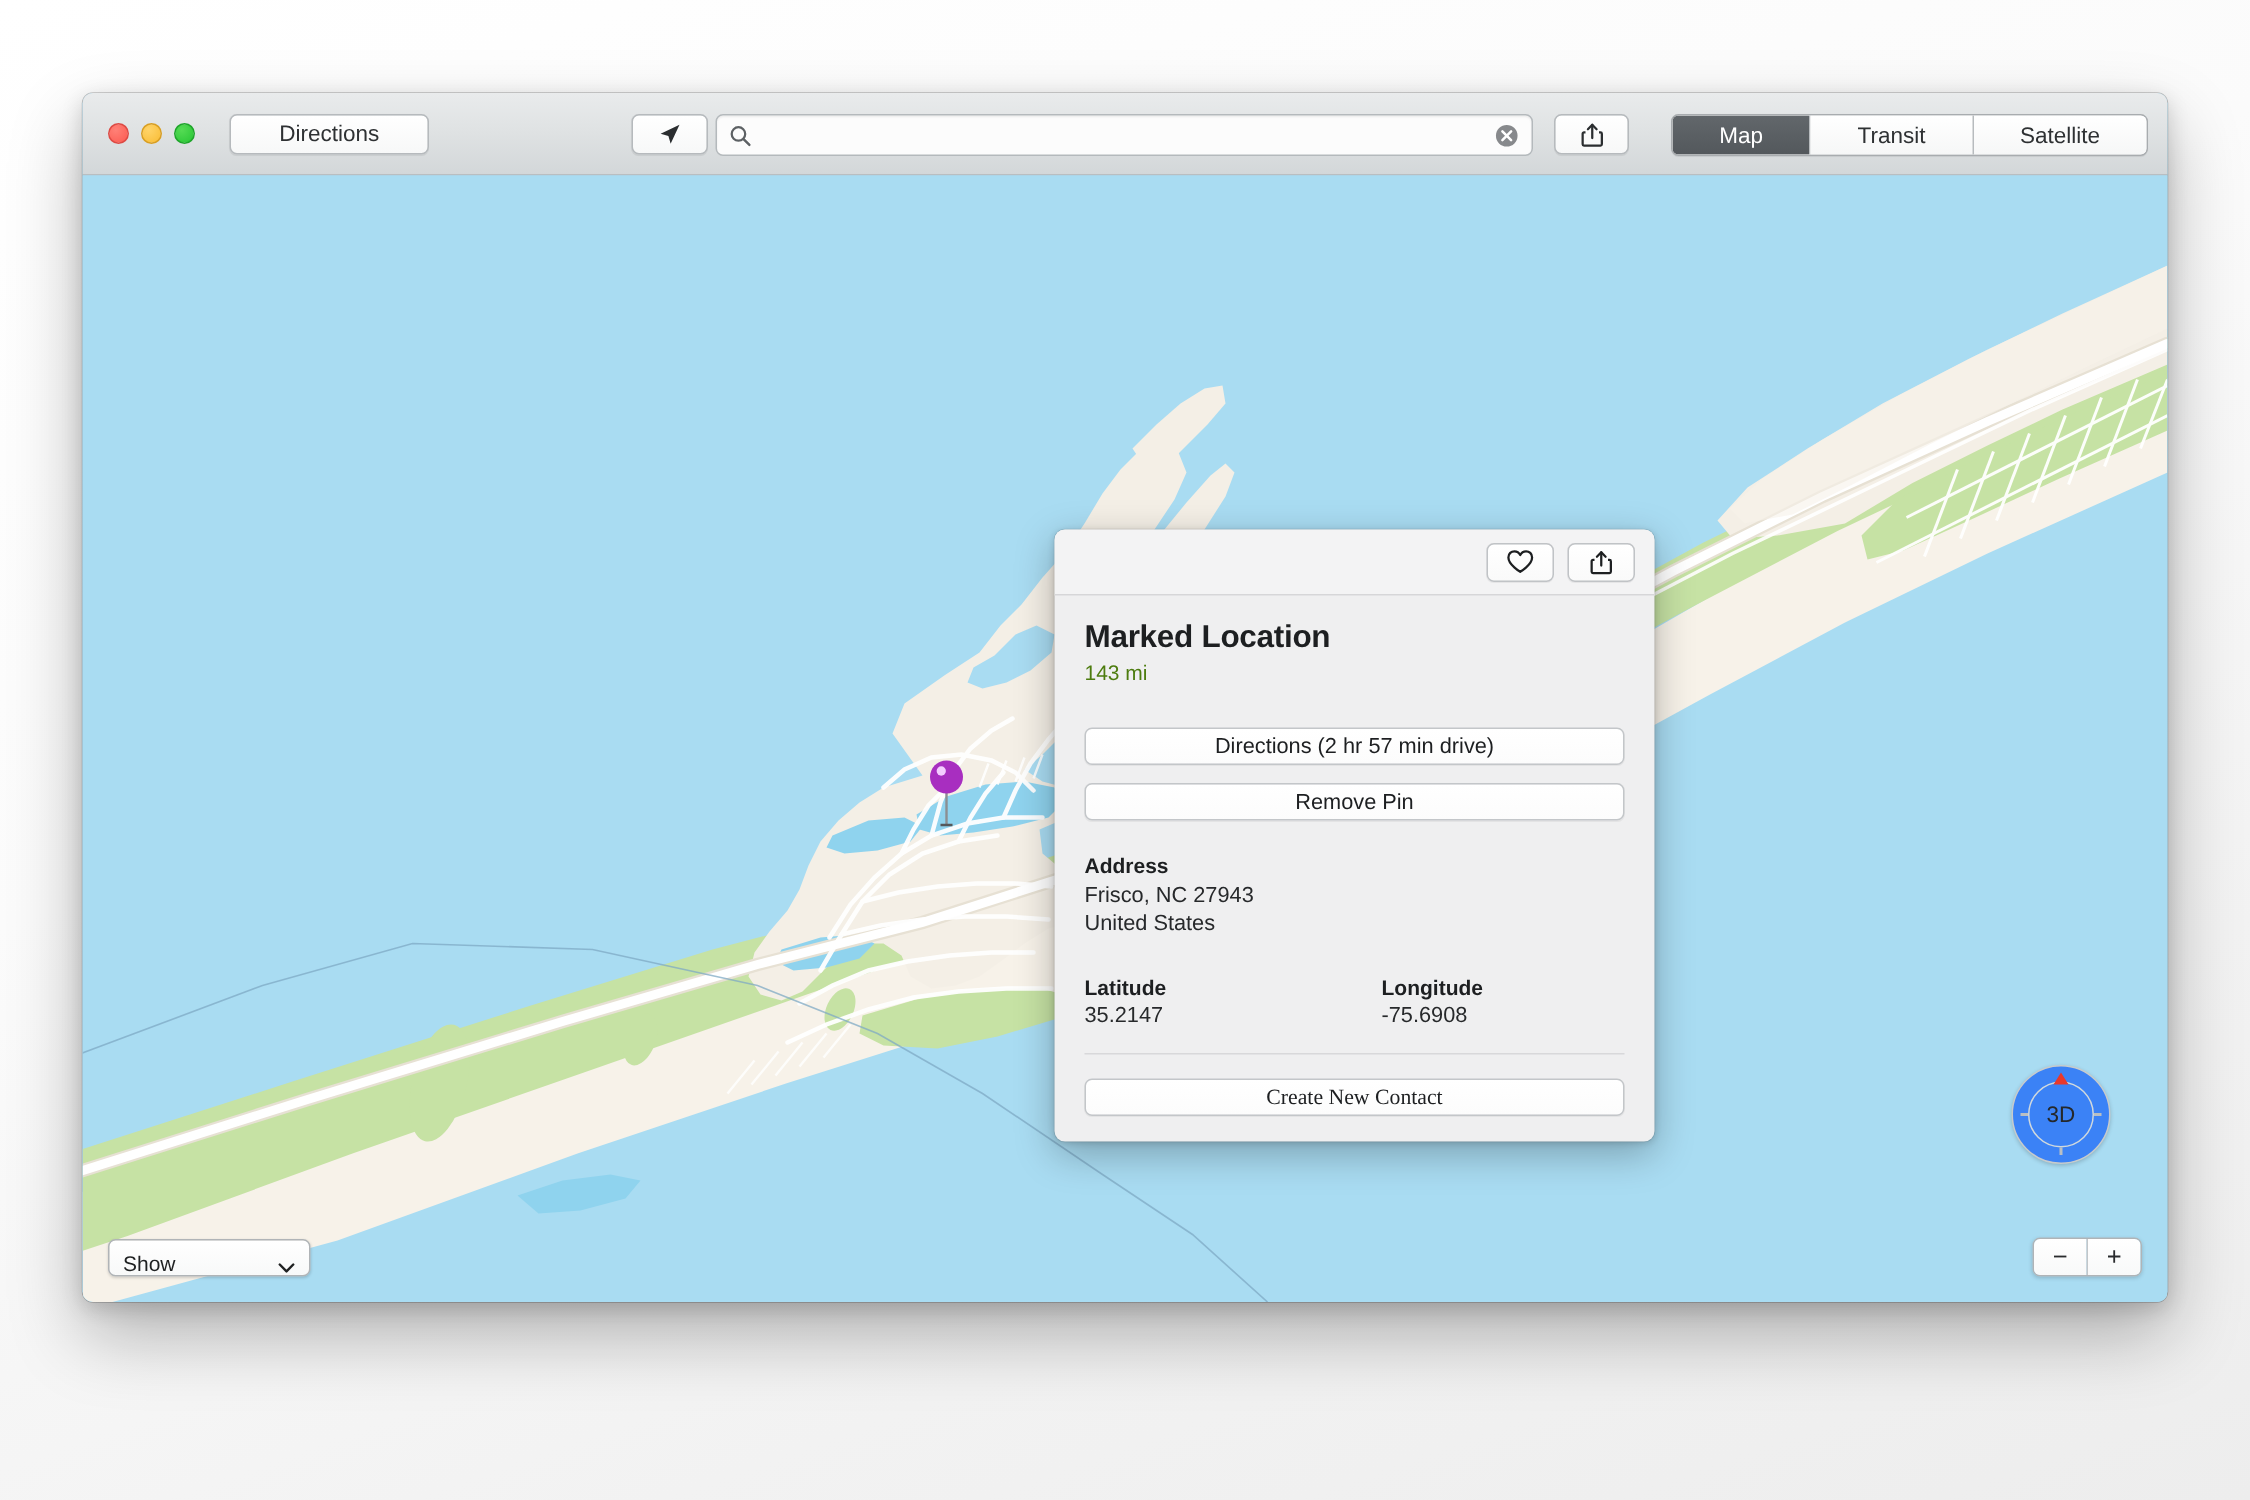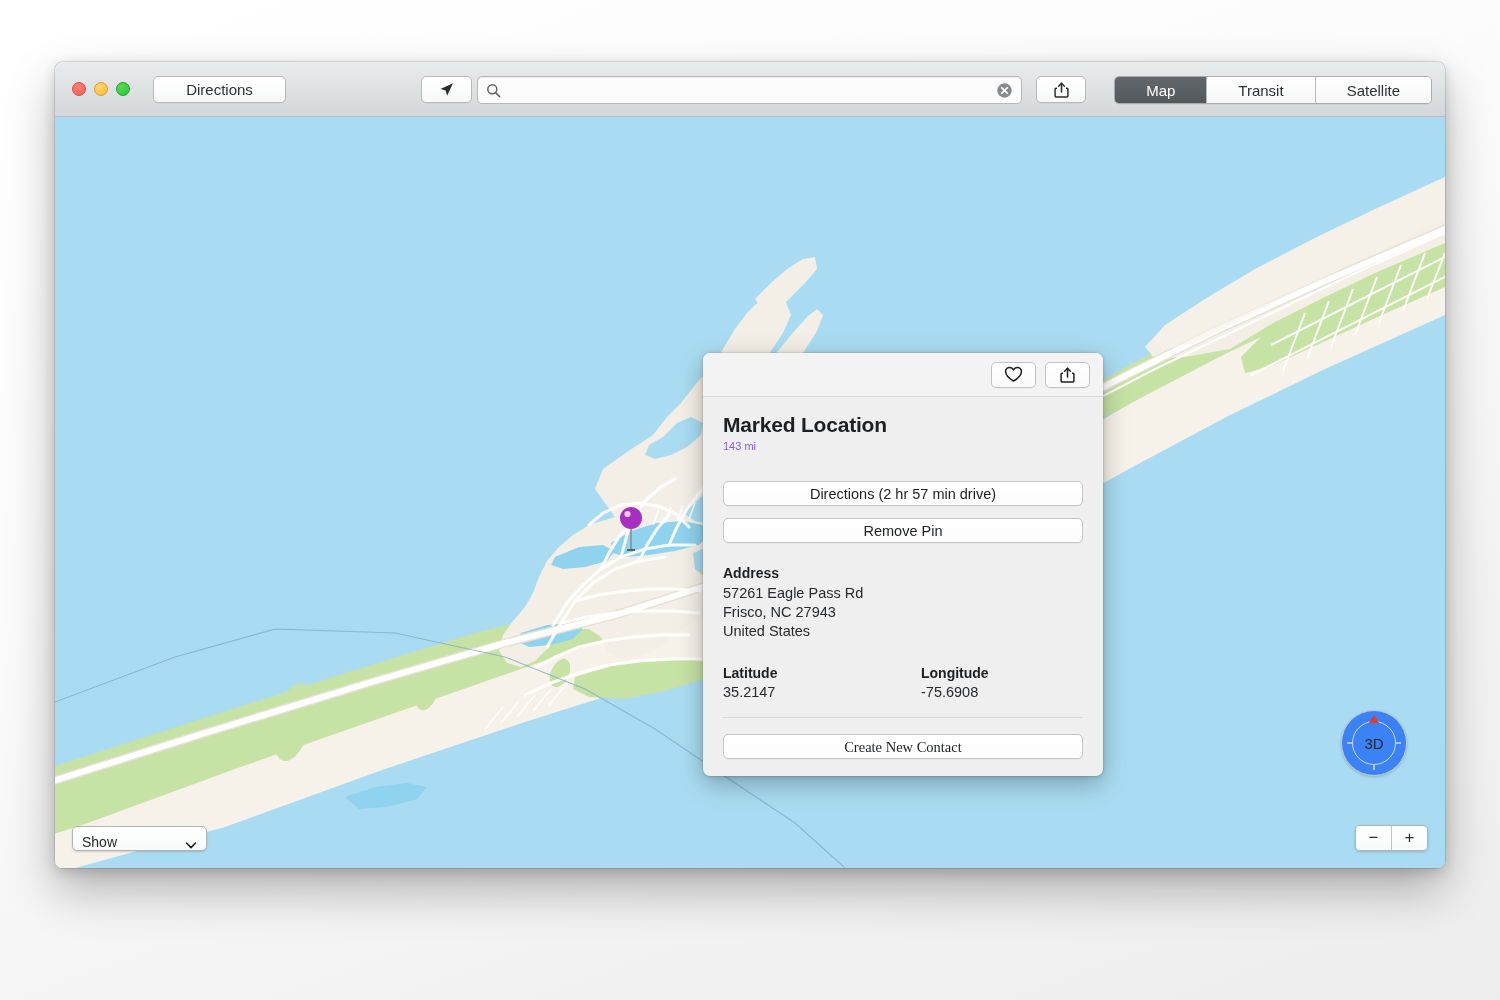--- a/index.html
+++ b/index.html
@@ -284,22 +284,22 @@
   #pop-body { padding: 16px 20px 17px 20px; }
 
   #pop-title {
     font-size: 21px;
     font-weight: bold;
     color: #1d1f21;
     letter-spacing: -0.2px;
     margin: 0 0 3px 0;
   }
   #pop-distance {
-    font-size: 11px;
-    color: #8b5cf6;
+    font-size: 14px;
+    color: #4d7c0f;
     margin: 0 0 29px 0;
   }
 
   .wide-btn {
     display: block;
     width: 100%;
     height: 25px;
     line-height: 25px;
     text-align: center;
     background: linear-gradient(180deg, #ffffff 0%, #fcfcfc 100%);
@@ -563,21 +563,20 @@
 
         <div id="pop-body">
 
           <div id="pop-title">Marked Location</div>
           <div id="pop-distance">143 mi</div>
 
           <div class="wide-btn">Directions (2 hr 57 min drive)</div>
           <div class="wide-btn">Remove Pin</div>
 
           <div class="sec-label">Address</div>
-          <div class="sec-line">57261 Eagle Pass Rd</div>
           <div class="sec-line">Frisco, NC  27943</div>
           <div class="sec-line">United States</div>
 
           <div id="coords">
             <div class="col">
               <div class="coord-label">Latitude</div>
               <div class="coord-val">35.2147</div>
             </div>
             <div class="col second">
               <div class="coord-label">Longitude</div>

